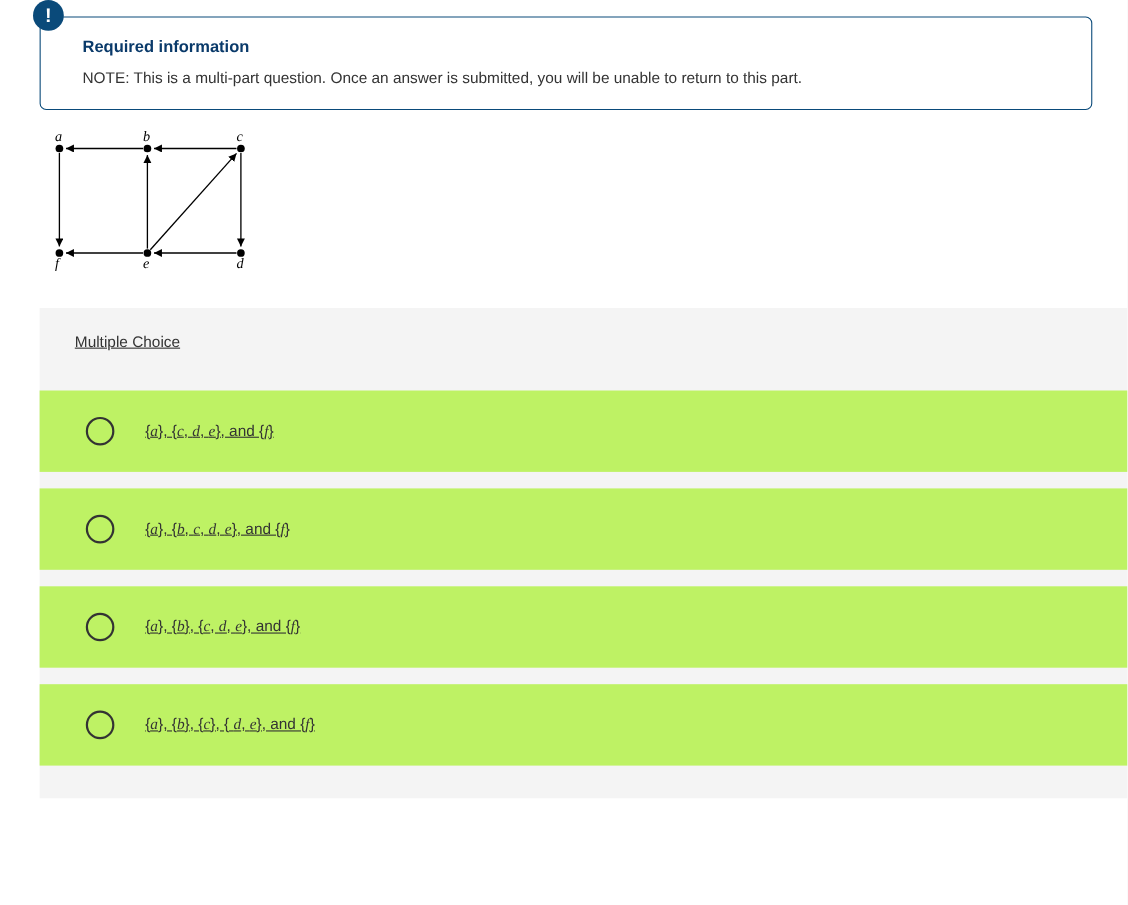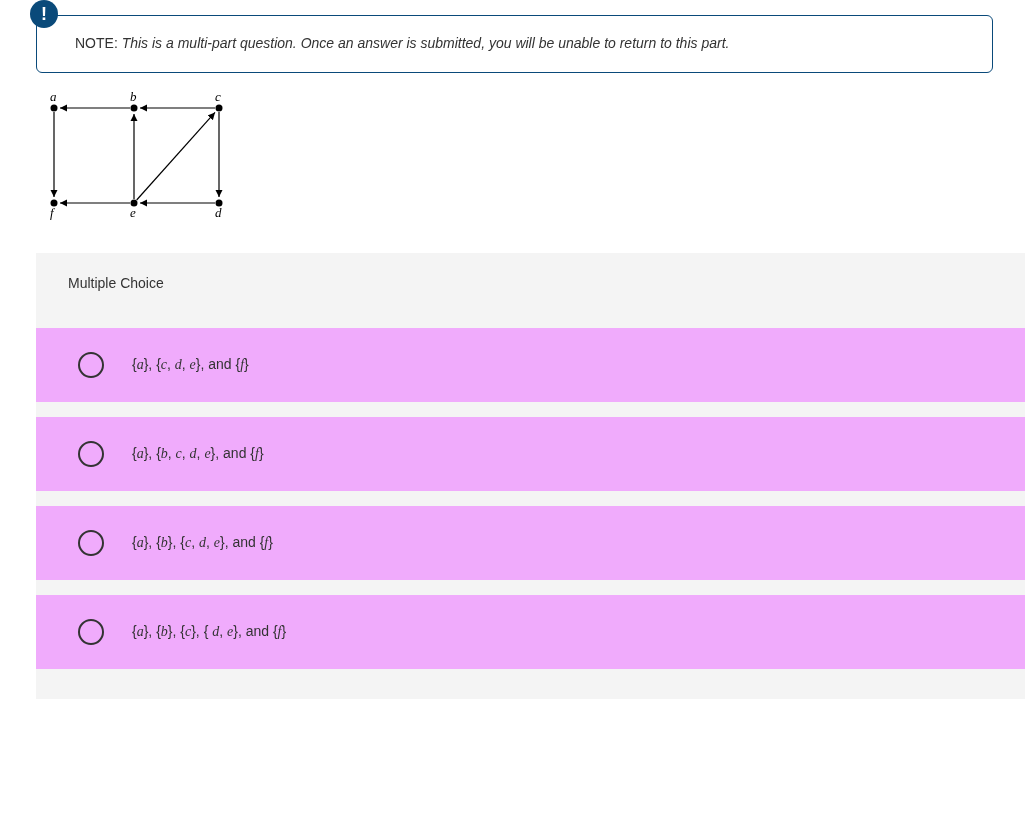--- a/index.html
+++ b/index.html
@@ -47,48 +47,48 @@
     .info-note {
       font-size: 14px;
       color: #333;
       line-height: 1.4;
     }
     .info-note .note-label {
       font-weight: normal;
       text-align: center;
     }
     .info-note .note-italic {
-      font-style: italic;
     }
     .graph-area {
       margin: 10px 0 30px 44px;
       position: relative;
       width: 200px;
       height: 130px;
     }
     .graph-area svg {
       overflow: visible;
     }
     .node-label {
       font-style: italic;
       font-family: 'Times New Roman', serif;
       font-size: 13px;
     }
     .mc-section {
       background: #f4f4f4;
       margin: 0 0 0 36px;
       padding-bottom: 30px;
+      text-decoration: underline;
     }
     .mc-header {
       padding: 22px 32px;
       font-size: 14px;
       color: #333;
     }
     .choice-row {
-      background: #f0abfc;
+      background: #bef264;
       margin: 15px 0 0 0;
       padding: 24px 0 24px 42px;
       display: flex;
       align-items: center;
     }
     .radio {
       width: 26px;
       height: 26px;
       border: 2px solid #333;
       border-radius: 50%;
@@ -111,20 +111,21 @@
   </style>
 </head>
 <body>
 
 <div class="top-wrap">
   <div class="alert-icon">
     <span>!</span>
   </div>
 
   <div class="info-box">
+    <div class="info-title">Required information</div>
     <div class="info-note">
       <span class="note-label">NOTE:</span>
       <span class="note-italic">This is a multi-part question. Once an answer is submitted, you will be unable to return to this part.</span><br>
     </div>
   </div>
 </div>
 
 <div class="graph-area">
   <svg width="200" height="130" id="graph-svg">
       <defs>

